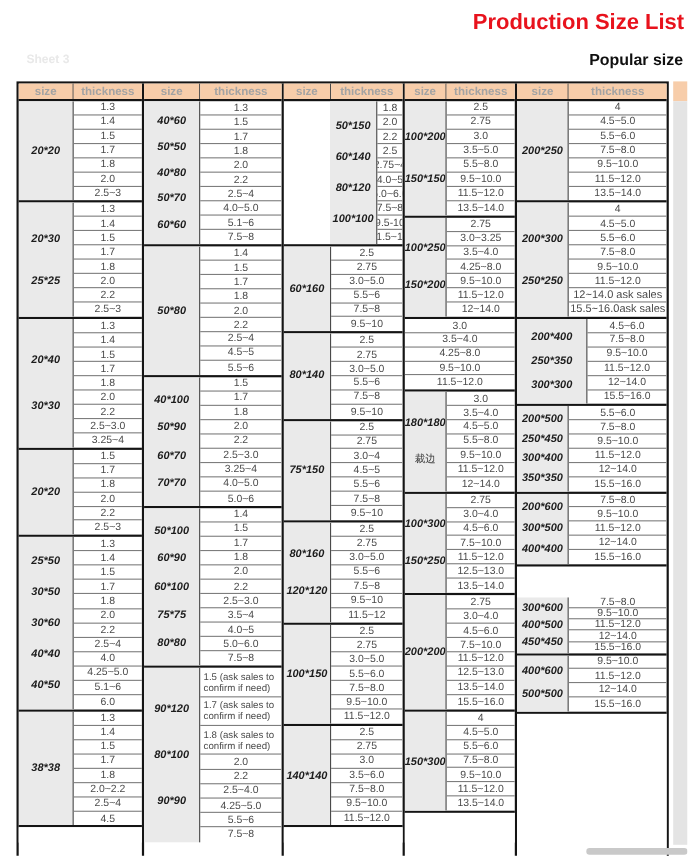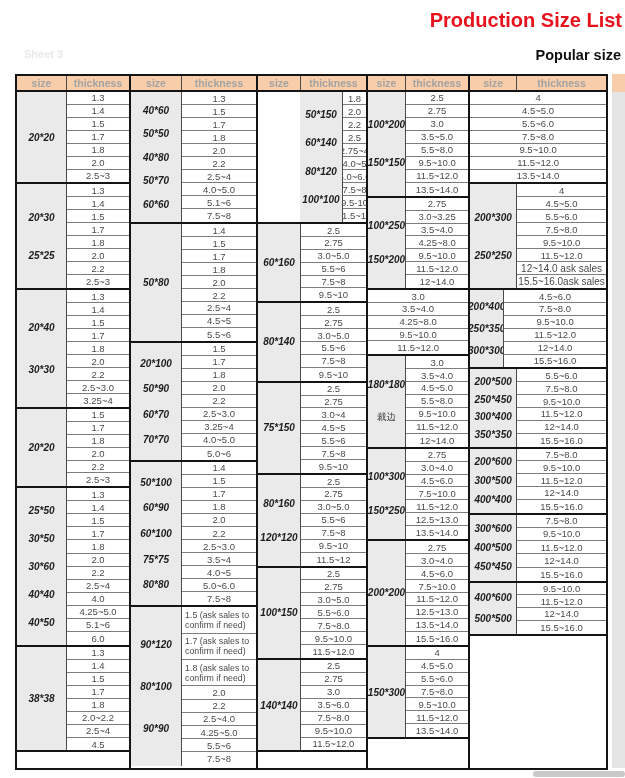--- a/index.html
+++ b/index.html
@@ -215,21 +215,21 @@
           <div class="tcell" style="height: 13.21px;">1.8</div>
           <div class="tcell" style="height: 13.21px;">2.0</div>
           <div class="tcell" style="height: 13.21px;">2.2</div>
           <div class="tcell" style="height: 13.21px;">2.5~4</div>
           <div class="tcell" style="height: 13.21px;">4.5~5</div>
           <div class="tcell" style="height: 13.21px;">5.5~6</div>
         </div>
       </div>
       <div class="group" style="height: 118.89px;">
         <div class="sizecell" style="width: 51px;">
-          <span class="sz">20*100</span>
+          <span class="sz">40*100</span>
           <span class="sz">50*90</span>
           <span class="sz">60*70</span>
           <span class="sz">70*70</span>
         </div>
         <div class="tcol">
           <div class="tcell" style="height: 13.21px;">1.5</div>
           <div class="tcell" style="height: 13.21px;">1.7</div>
           <div class="tcell" style="height: 13.21px;">1.8</div>
           <div class="tcell" style="height: 13.21px;">2.0</div>
           <div class="tcell" style="height: 13.21px;">2.2</div>
@@ -495,20 +495,23 @@
         </div>
       </div>
       <div class="group empty-block last" style="height: 26.42px;"></div>
     </div>
     <div class="pair" style="width: 137px;">
       <div class="hrow">
         <div class="hcell hsize" style="width: 47px;">size</div>
         <div class="hcell" style="flex: 1 1 0%;">thickness</div>
       </div>
       <div class="group" style="height: 92.47px;">
+        <div class="sizecell" style="width: 47px;">
+          <span class="sz">200*250</span>
+        </div>
         <div class="tcol">
           <div class="tcell" style="height: 13.21px;">4</div>
           <div class="tcell" style="height: 13.21px;">4.5~5.0</div>
           <div class="tcell" style="height: 13.21px;">5.5~6.0</div>
           <div class="tcell" style="height: 13.21px;">7.5~8.0</div>
           <div class="tcell" style="height: 13.21px;">9.5~10.0</div>
           <div class="tcell" style="height: 13.21px;">11.5~12.0</div>
           <div class="tcell" style="height: 13.21px;">13.5~14.0</div>
         </div>
       </div>
@@ -522,21 +525,21 @@
           <div class="tcell" style="height: 13.21px;">4.5~5.0</div>
           <div class="tcell" style="height: 13.21px;">5.5~6.0</div>
           <div class="tcell" style="height: 13.21px;">7.5~8.0</div>
           <div class="tcell" style="height: 13.21px;">9.5~10.0</div>
           <div class="tcell" style="height: 13.21px;">11.5~12.0</div>
           <div class="tcell small" style="height: 13.21px;">12~14.0 ask sales</div>
           <div class="tcell small" style="height: 13.21px;">15.5~16.0ask sales</div>
         </div>
       </div>
       <div class="group" style="height: 79.26px;">
-        <div class="sizecell" style="width: 34px;">
+        <div class="sizecell" style="width: 64px;">
           <span class="sz">200*400</span>
           <span class="sz">250*350</span>
           <span class="sz">300*300</span>
         </div>
         <div class="tcol">
           <div class="tcell" style="height: 13.21px;">4.5~6.0</div>
           <div class="tcell" style="height: 13.21px;">7.5~8.0</div>
           <div class="tcell" style="height: 13.21px;">9.5~10.0</div>
           <div class="tcell" style="height: 13.21px;">11.5~12.0</div>
           <div class="tcell" style="height: 13.21px;">12~14.0</div>
@@ -566,21 +569,21 @@
           <span class="sz">400*400</span>
         </div>
         <div class="tcol">
           <div class="tcell" style="height: 13.21px;">7.5~8.0</div>
           <div class="tcell" style="height: 13.21px;">9.5~10.0</div>
           <div class="tcell" style="height: 13.21px;">11.5~12.0</div>
           <div class="tcell" style="height: 13.21px;">12~14.0</div>
           <div class="tcell" style="height: 13.21px;">15.5~16.0</div>
         </div>
       </div>
-      <div class="group" style="height: 68px;">
+      <div class="group" style="height: 53px; margin-top: 28px;">
         <div class="sizecell" style="width: 47px;">
           <span class="sz">300*600</span>
           <span class="sz">400*500</span>
           <span class="sz">450*450</span>
         </div>
         <div class="tcol">
           <div class="tcell" style="height: 13.21px;">7.5~8.0</div>
           <div class="tcell" style="height: 13.21px;">9.5~10.0</div>
           <div class="tcell" style="height: 13.21px;">11.5~12.0</div>
           <div class="tcell" style="height: 13.21px;">12~14.0</div>

